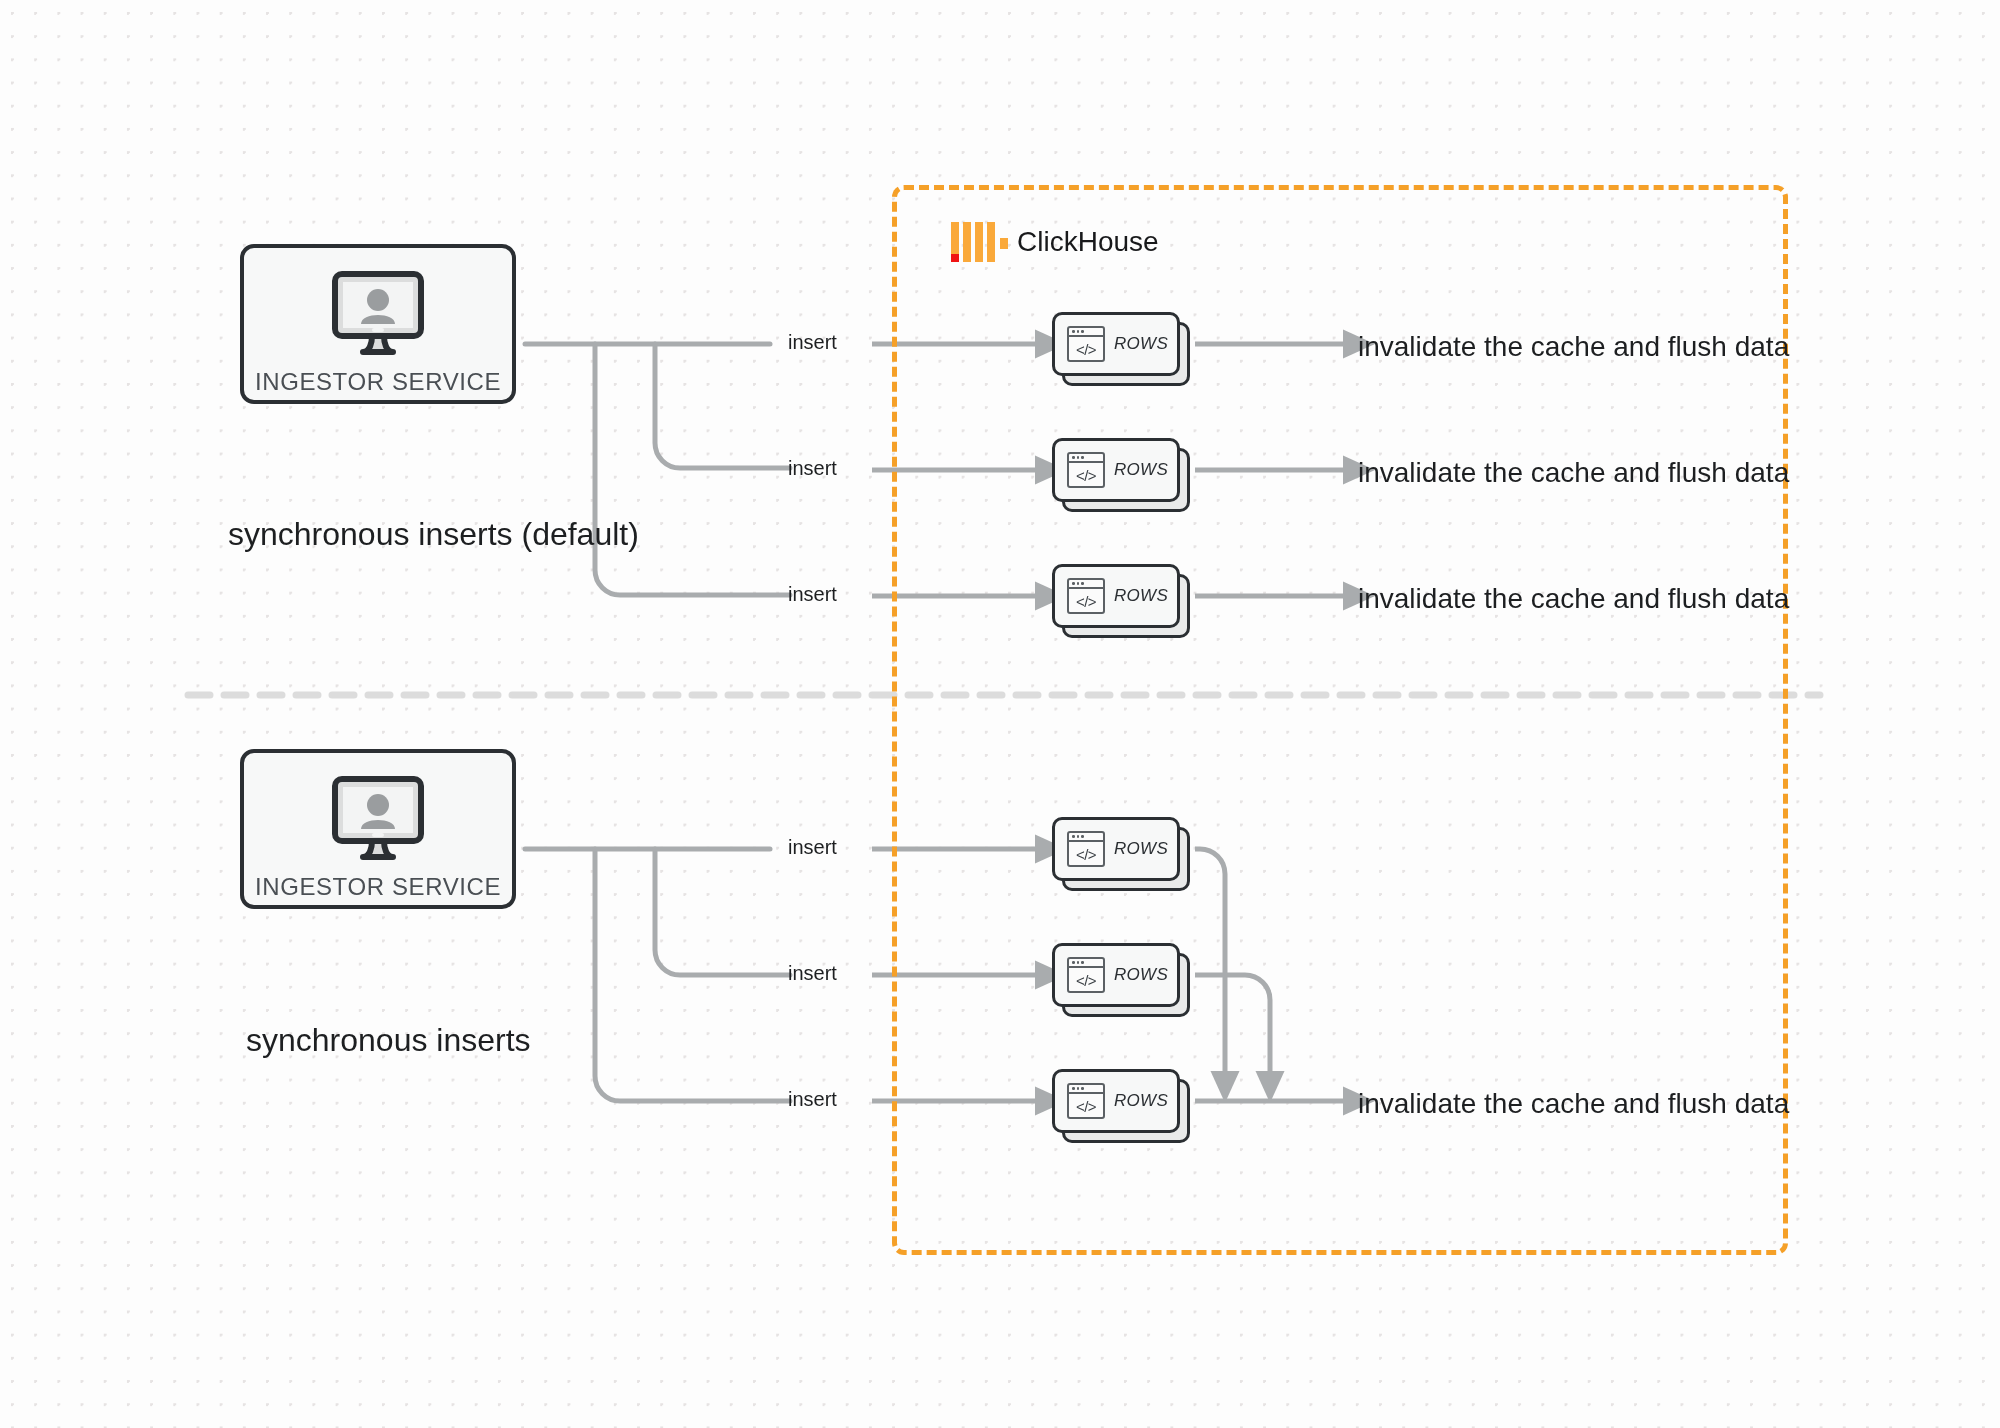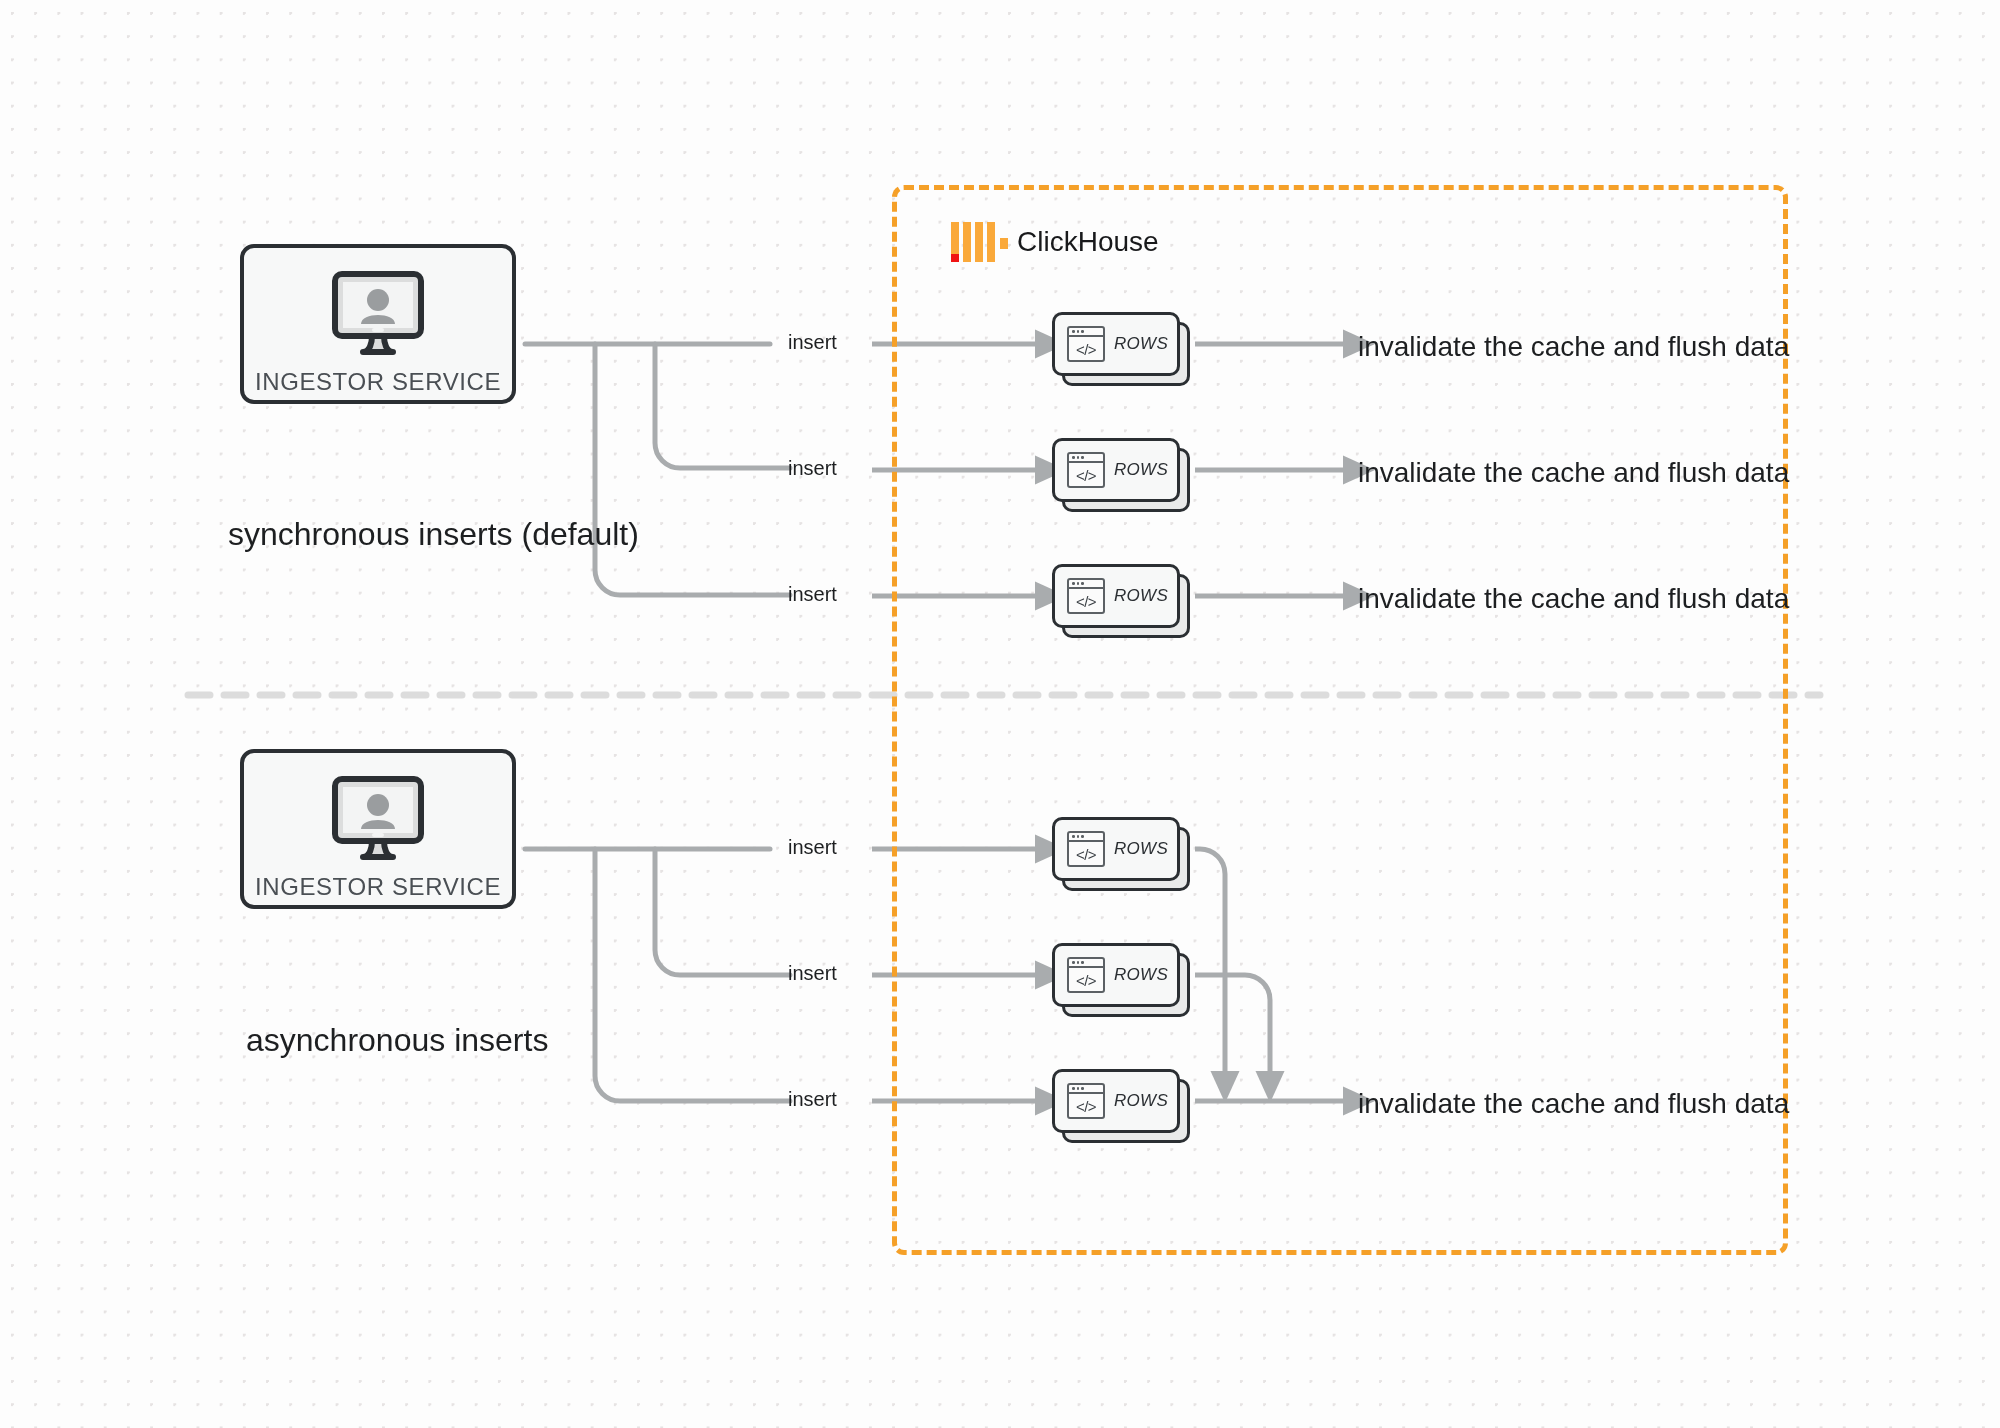--- a/index.html
+++ b/index.html
@@ -344,21 +344,21 @@
       <rect x="5" y="4" width="86" height="62" rx="7" fill="#dcdddd" stroke="#2b2f33" stroke-width="6"></rect>
       <rect x="13" y="12" width="70" height="46" fill="#f3f4f4"></rect>
       <circle cx="48" cy="30" r="11" fill="#9a9d9f"></circle>
       <path d="M31,54 C31,42 65,42 65,54 z" fill="#9a9d9f"></path>
       <rect x="42" y="58" width="12" height="4" rx="2" fill="#f3f4f4"></rect>
       <path d="M33,82 C40,82 42,72 42,66 L54,66 C54,72 56,82 63,82 z" fill="#dcdddd" stroke="#2b2f33" stroke-width="6" stroke-linejoin="round"></path>
     </svg>
     <div class="ingestor-label">INGESTOR SERVICE</div>
   </div>
 
-  <div class="section-caption" style="left:246px; top:1022px;">asynchronous inserts</div>
+  <div class="section-caption" style="left:246px; top:1022px;">synchronous inserts</div>
 
   <div class="edge-label" style="left:788px; top:836px;">insert</div>
   <div class="edge-label" style="left:788px; top:962px;">insert</div>
   <div class="edge-label" style="left:788px; top:1088px;">insert</div>
 
   <div class="rows-card-wrap" style="left:1052px; top:817px;">
     <div class="rows-shadow"></div>
     <div class="rows-card">
       <div class="win-icon">
         <div class="win-bar">

